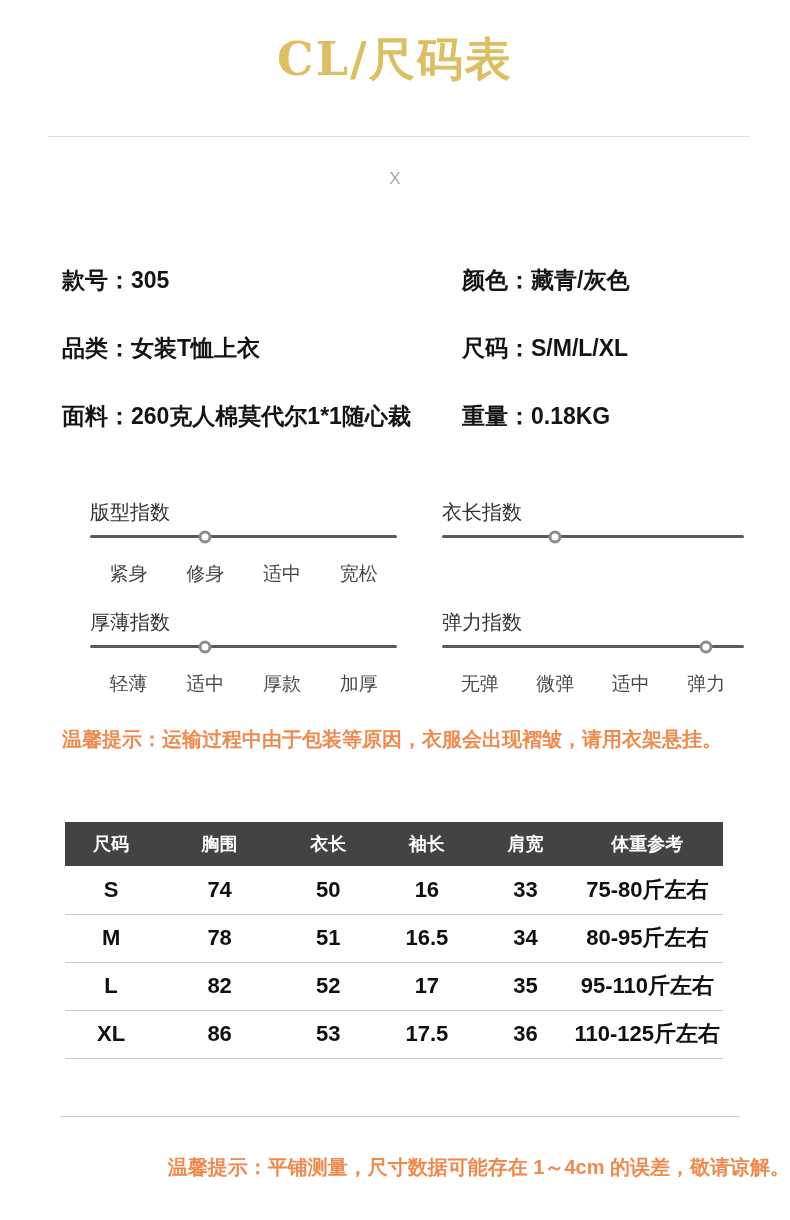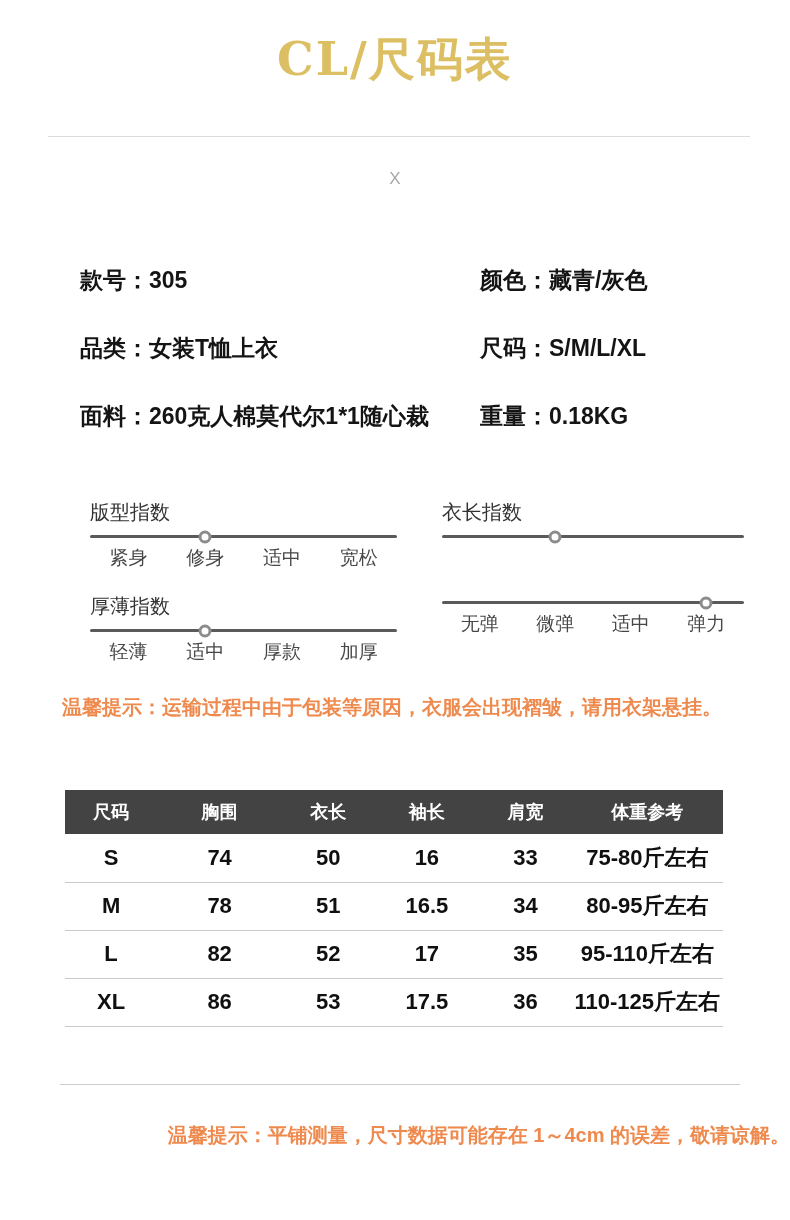--- a/index.html
+++ b/index.html
@@ -20,37 +20,37 @@
     font-size:46px;line-height:58px;letter-spacing:2px;
     color:var(--gold);
   }
   .top-divider{height:1px;background:#dcdcdc;margin:48px 40px 0 48px;}
   .img-placeholder{
     margin-top:30px;height:24px;line-height:24px;text-align:center;
     color:#a8a8a8;font-size:17px;font-weight:400;
   }
   .info-grid{
     display:grid;grid-template-columns:400px auto;
-    padding-left:80px;margin-top:74px;row-gap:37px;
+    padding-left:62px;margin-top:74px;row-gap:37px;
     font-size:23px;font-weight:700;color:#141414;
   }
   .info-item{white-space:nowrap;height:31px;line-height:31px;}
   .indices-grid{
     display:grid;grid-template-columns:307px 302px;column-gap:45px;row-gap:22px;
     padding-left:90px;margin-top:67px;
   }
   .index-name{font-size:20px;color:#333333;height:26px;line-height:26px;margin-bottom:2px;}
   .slider{position:relative;height:18px;}
   .slider-line{position:absolute;left:0;right:0;top:8px;height:3px;background:#5a5a5a;border-radius:2px;}
   .slider-knob{
     position:absolute;top:10px;width:13px;height:13px;background:#ffffff;
     border:3px solid #8c8c8c;border-radius:50%;
     transform:translate(-50%,-50%);
   }
-  .index-options{display:flex;margin-top:0;font-size:19px;color:#474747;}
+  .index-options{display:flex;margin-top:16px;font-size:19px;color:#474747;}
   .index-options span{flex:1;text-align:center;white-space:nowrap;}
   .tip{color:var(--orange);font-weight:700;}
   .tip-top{margin:28px 40px 0 62px;font-size:20px;line-height:28px;white-space:nowrap;}
   .size-table{
     margin:69px 0 0 65px;width:658px;border-collapse:collapse;table-layout:fixed;
   }
   .size-table th{
     background:var(--header-bg);color:#ffffff;font-size:18px;font-weight:700;
     height:44px;text-align:center;padding:0;
   }
@@ -115,20 +115,21 @@
           <div class="slider-knob" style="left: 37.5%;"></div>
         </div>
         <div class="index-options">
           <span>轻薄</span>
           <span>适中</span>
           <span>厚款</span>
           <span>加厚</span>
         </div>
       </div>
       <div class="index-block">
+        <div class="index-name">弹力指数</div>
         <div class="slider">
           <div class="slider-line"></div>
           <div class="slider-knob" style="left: 87.5%;"></div>
         </div>
         <div class="index-options">
           <span>无弹</span>
           <span>微弹</span>
           <span>适中</span>
           <span>弹力</span>
         </div>

